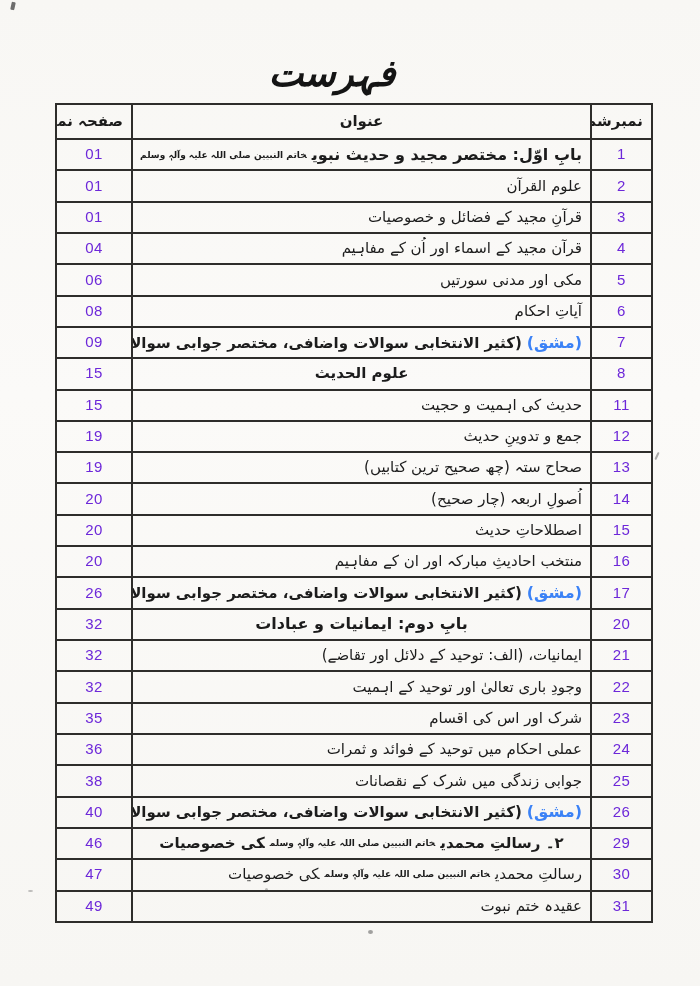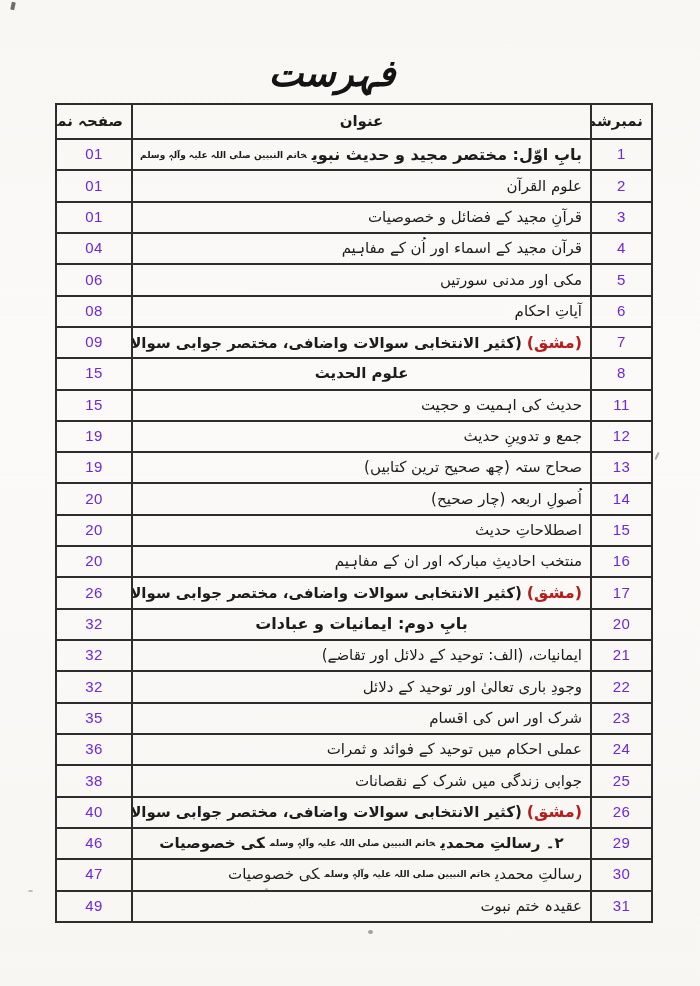--- a/index.html
+++ b/index.html
@@ -75,21 +75,21 @@
     letter-spacing:.5px;
   }
   td.title{direction:rtl;}
   td.title.align-right{text-align:right;border-radius:6px;}
   td.title.align-center{text-align:center;}
   .part{margin-left:5px;}
   .part:last-child{margin-left:0;}
   .part.normal{font-weight:normal;font-size:15px;}
   .part.bold{font-weight:bold;font-size:15px;}
   .part.chapter{font-weight:bold;font-size:16px;}
-  .part.mashq{font-weight:bold;font-size:16px;color:#b91c1c;}
+  .part.mashq{font-weight:bold;font-size:16px;color:#3b82f6;}
   .part.honorific{
     font-size:9px;
     font-weight:bold;
     vertical-align:2px;
     letter-spacing:-0.5px;
   }
 </style>
 </head>
 <body>
 
@@ -197,21 +197,21 @@
           <td class="title align-center"><span class="part chapter">بابِ دوم: ایمانیات و عبادات</span></td>
           <td class="page">32</td>
         </tr>
         <tr class="toc-row">
           <td class="serial">21</td>
           <td class="title align-right"><span class="part normal">ایمانیات، (الف: توحید کے دلائل اور تقاضے)</span></td>
           <td class="page">32</td>
         </tr>
         <tr class="toc-row">
           <td class="serial">22</td>
-          <td class="title align-right"><span class="part normal">وجودِ باری تعالیٰ اور توحید کے دلائل</span></td>
+          <td class="title align-right"><span class="part normal">وجودِ باری تعالیٰ اور توحید کے اہمیت</span></td>
           <td class="page">32</td>
         </tr>
         <tr class="toc-row">
           <td class="serial">23</td>
           <td class="title align-right"><span class="part normal">شرک اور اس کی اقسام</span></td>
           <td class="page">35</td>
         </tr>
         <tr class="toc-row">
           <td class="serial">24</td>
           <td class="title align-right"><span class="part normal">عملی احکام میں توحید کے فوائد و ثمرات</span></td>

